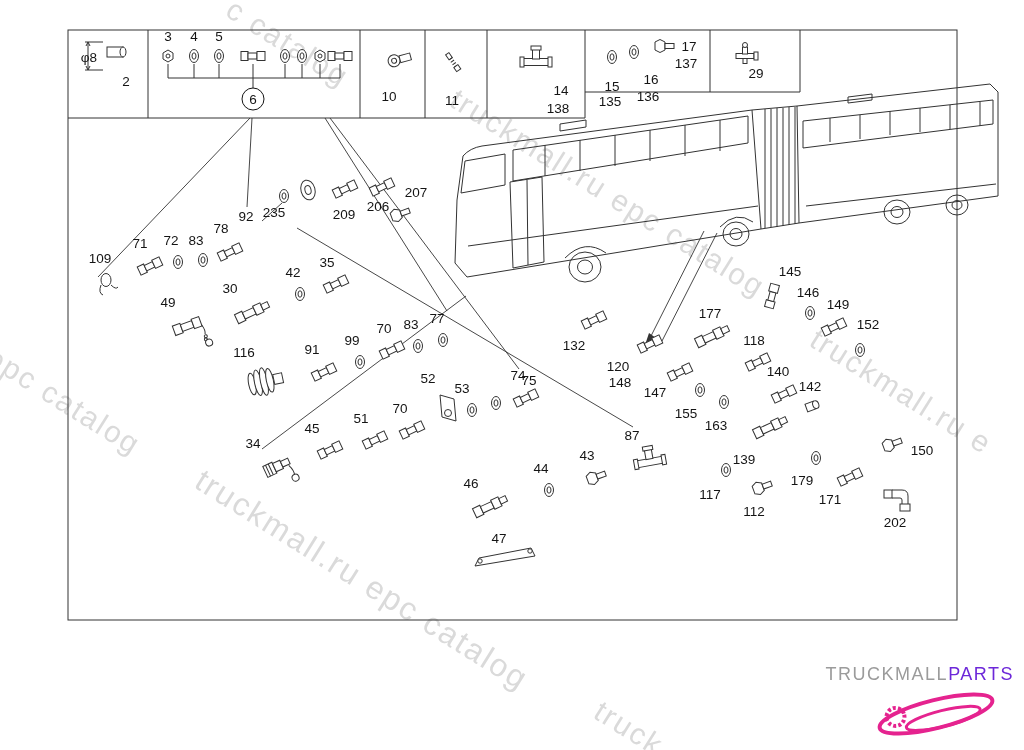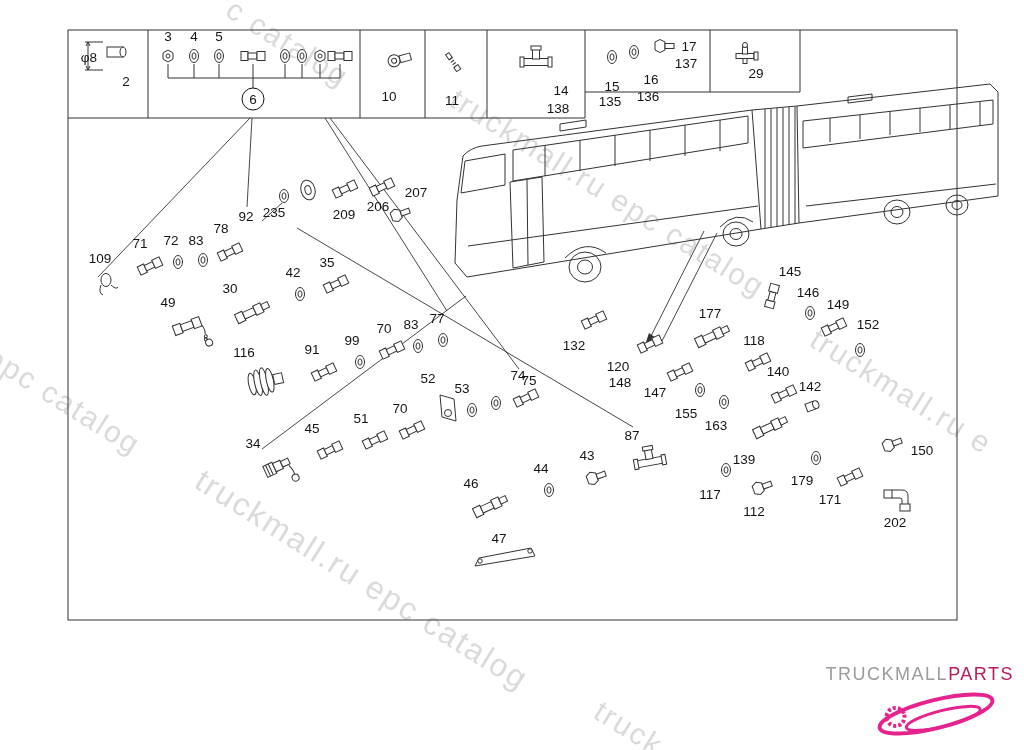--- a/index.html
+++ b/index.html
@@ -13,21 +13,21 @@
   .labels-layer{position:absolute;left:0;top:0;width:1024px;height:750px;z-index:2;}
   .plabel{position:absolute;transform:translate(-50%,-50%);font-size:13.5px;color:#141414;
           white-space:nowrap;}
   .plabel.circled{border:1.3px solid #141414;border-radius:50%;width:21px;height:21px;
           line-height:21px;text-align:center;}
   #glyphs *{stroke:#333;stroke-width:1;fill:#ffffff;}
   #glyphs .nf{fill:none !important;}
   .logo{position:absolute;right:6px;bottom:4px;width:178px;height:84px;z-index:3;}
   .logo-text{position:absolute;top:2px;right:4px;font-size:18px;letter-spacing:1.5px;
           color:#9b9b9b;white-space:nowrap;}
-  .logo-text .pink{color:#be185d;}
+  .logo-text .pink{color:#6d28d9;}
 </style>
 </head>
 <body>
 
 <div class="canvas">
 
   <div class="wm-layer">
       <div class="wm" style="left: 238px; top: -8px; font-size: 30px; transform: rotate(32deg);">c catalog</div>
       <div class="wm" style="left: 462px; top: 82px; font-size: 30px; transform: rotate(32deg);">truckmall.ru epc catalog</div>
       <div class="wm" style="left: -18px; top: 330px; font-size: 30px; transform: rotate(32deg);">l epc catalog</div>

